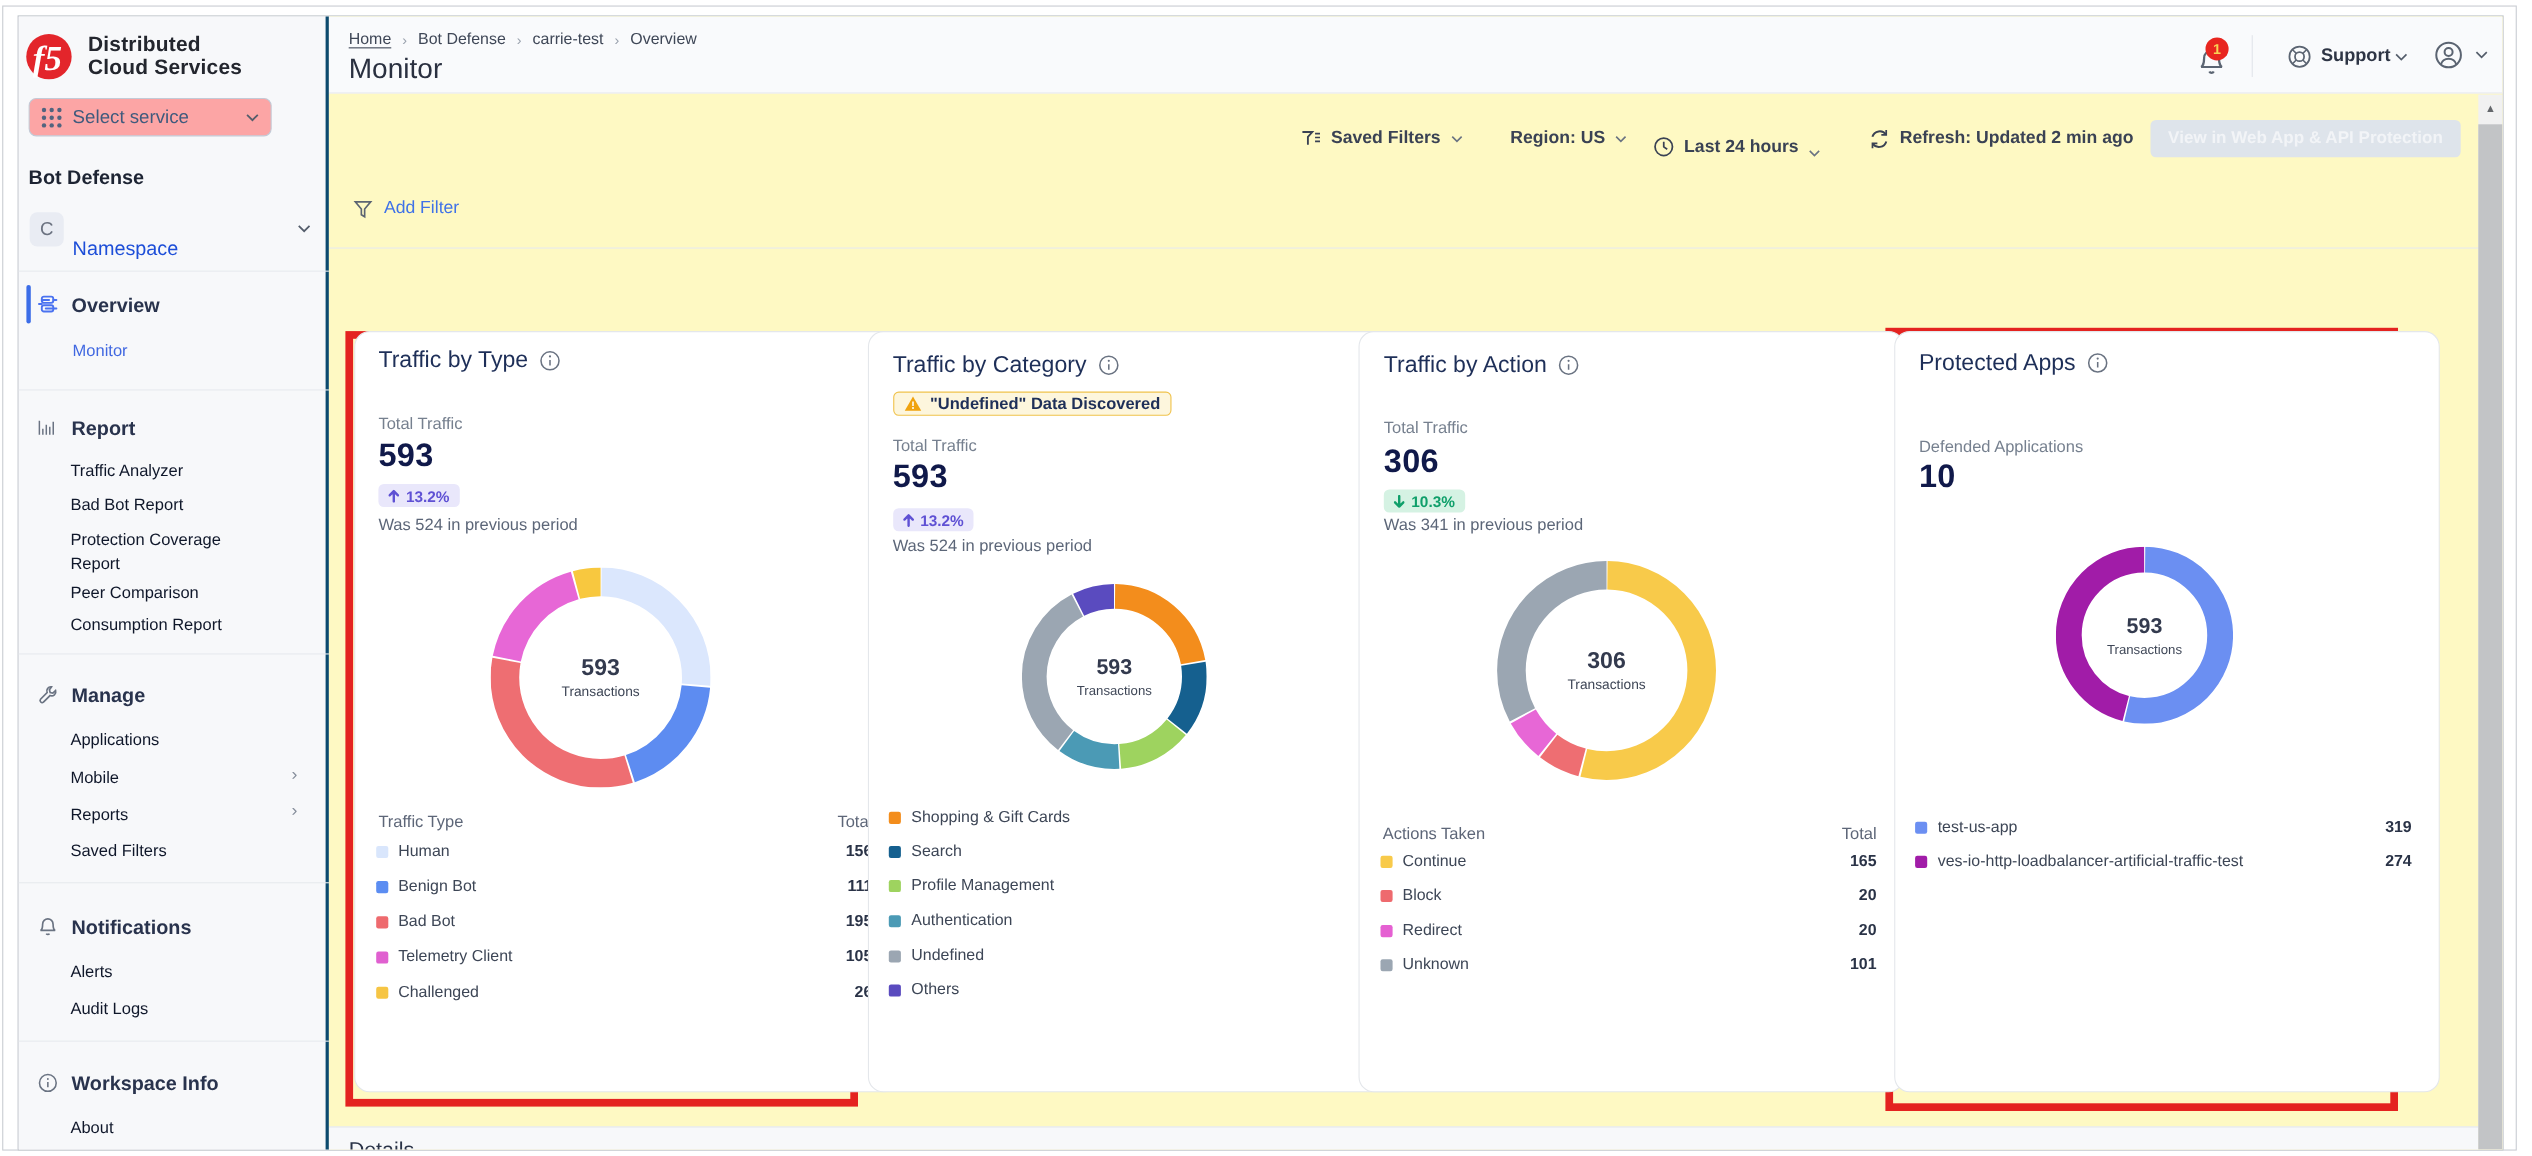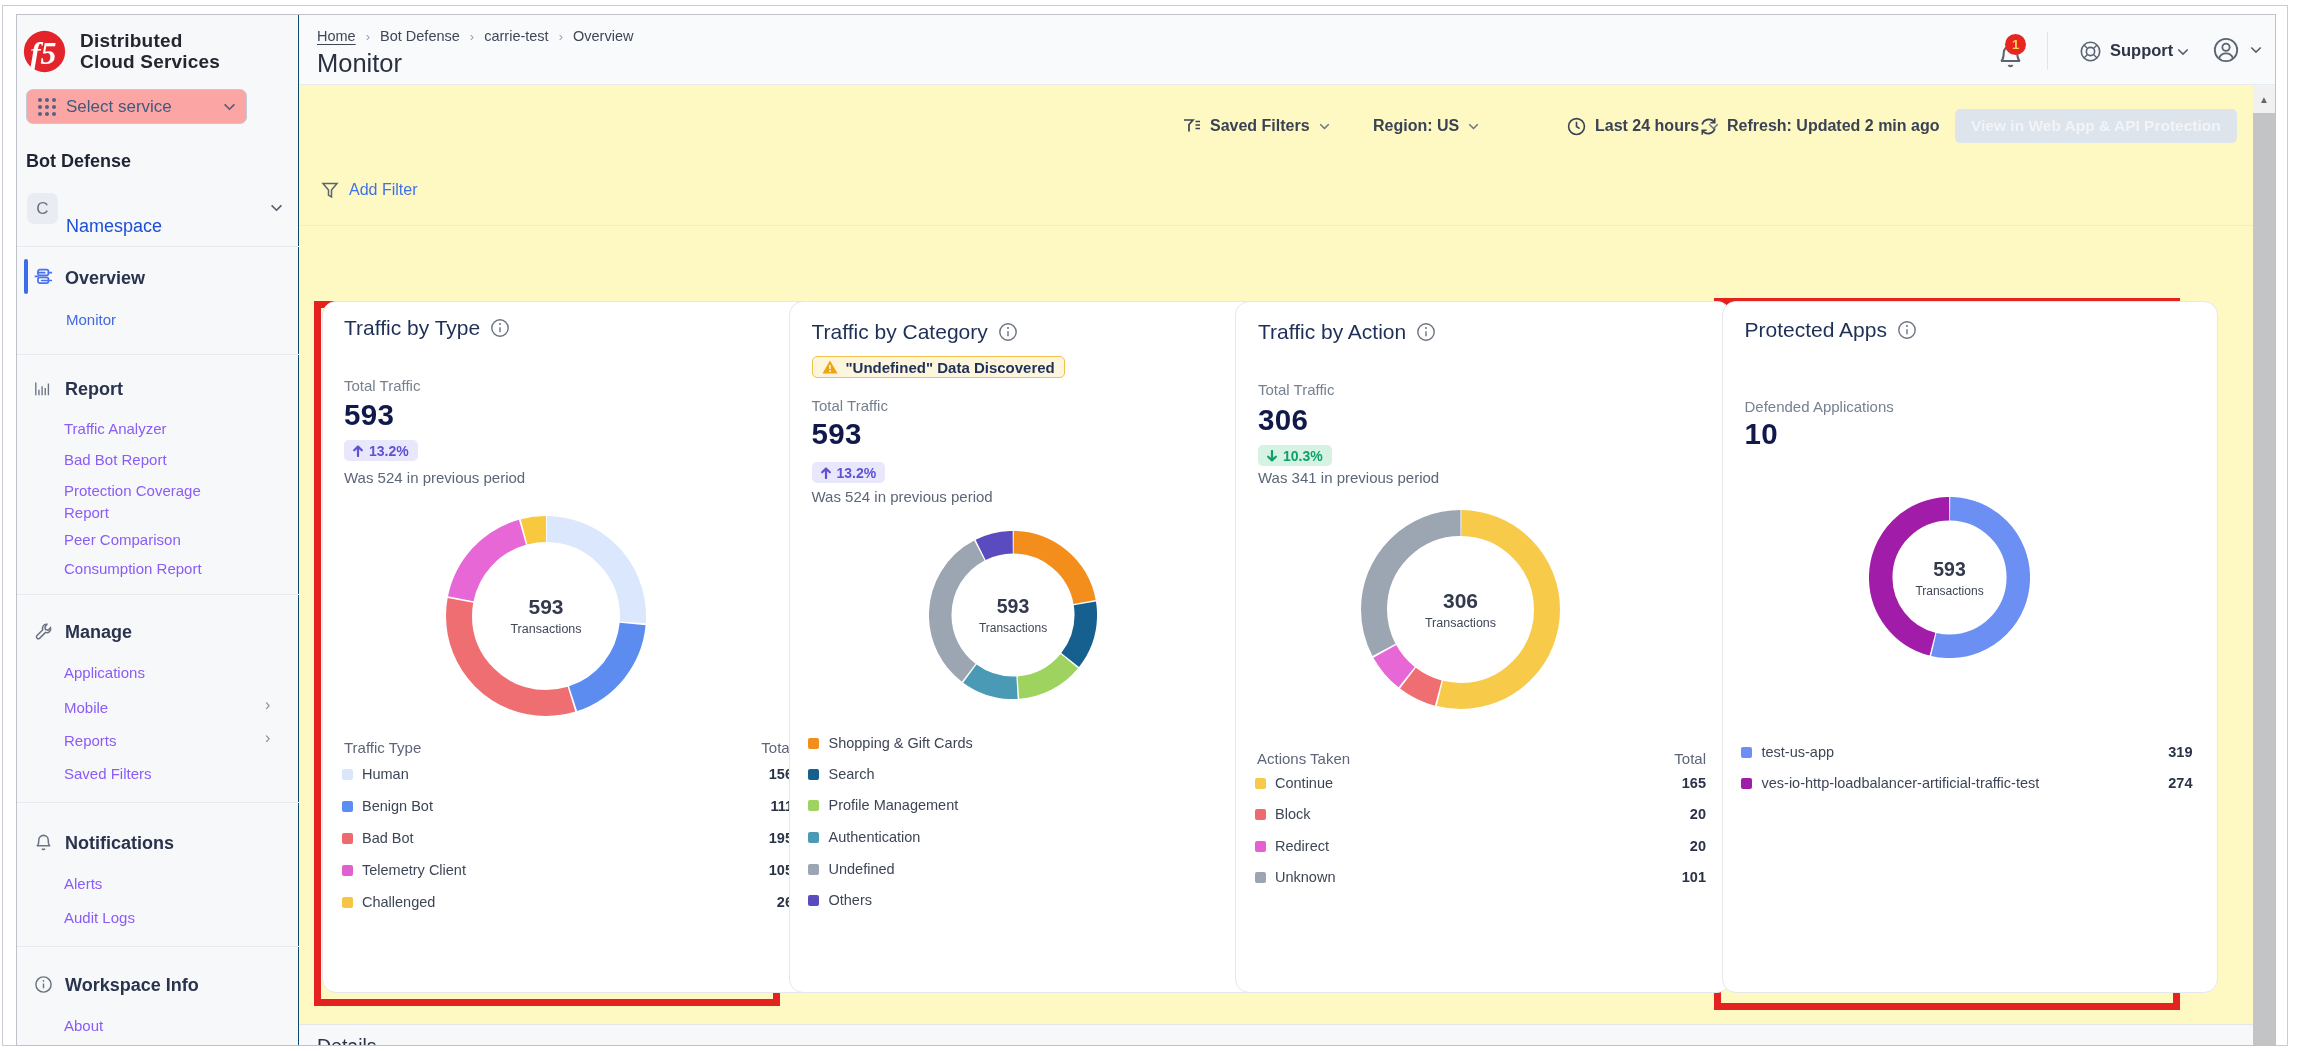--- a/index.html
+++ b/index.html
@@ -1,31 +1,31 @@
 <!DOCTYPE html>
 <html><head>
 <meta charset="utf-8">
 <style>
 * { margin:0; padding:0; box-sizing:border-box; }
 html,body { width:2302px; height:1051px; background:#fff; font-family:"Liberation Sans", sans-serif; overflow:hidden; }
 .shot { position:absolute; left:2px; top:5px; width:2286px; height:1041px; border:1px solid #c9ccd2; background:#fff; }
 .app { position:absolute; left:13px; top:8px; width:2260px; height:1032px; border:1px solid #bfc3c9; background:#f7f8fa; }
 
-.sidebar { position:absolute; left:0; top:0; bottom:0; width:282px; background:#f7f8fa; border-right:1px solid #0c4a6e; font-size:15px; color:#2e3545; }
+.sidebar { position:absolute; left:0; top:0; bottom:0; width:282px; background:#f7f8fa; border-right:3px solid #0c4a6e; font-size:15px; color:#2e3545; }
 .sb-abs { position:absolute; }
 .logoname { font-weight:bold; font-size:19px; line-height:21px; color:#23262e; letter-spacing:.2px; }
 .selbox { position:absolute; left:9px; top:74px; width:221px; height:35px; border:1px solid #c3cad6; border-radius:7px; background:#fca5a5; display:flex; align-items:center; padding:0 10px; gap:9px; color:#3f5a7d; font-size:17px; }
 .selbox .chev { margin-left:auto; }
 .bd-title { position:absolute; left:9px; top:136px; font-weight:bold; font-size:18px; color:#1d2433; }
 .ns-avatar { position:absolute; left:10px; top:178px; width:31px; height:31px; background:#e9ecf3; border-radius:7px; display:flex; align-items:center; justify-content:center; font-size:17px; color:#6b7280; }
 .ns-label { position:absolute; left:49px; top:201px; color:#1d4ed8; font-size:18px; }
 .sb-div { position:absolute; left:0; width:282px; border-top:1px solid #e7eaee; }
 .sec-title { font-weight:bold; font-size:18px; color:#29334d; position:absolute; left:48px; }
 .sec-icon { position:absolute; left:17px; }
-.sub { position:absolute; left:47px; font-size:15px; color:#8b5cf6; }
+.sub { position:absolute; left:47px; font-size:15px; color:#0f172a; }
 .sub.blue { color:#4168e1; }
 .rarrow { position:absolute; left:248px; color:#878f9c; font-size:16px; }
 
 .main { position:absolute; left:282px; top:0; right:0; bottom:0; background:#fef9c3; overflow:hidden; }
 .hdr { position:absolute; left:0; top:0; right:0; height:70px; background:#f9fafc; border-bottom:1px solid #e7eaee; }
 .crumbs { position:absolute; left:18px; top:13px; font-size:14.5px; color:#3f4757; display:flex; gap:10px; align-items:center; }
 .crumbs .sep { color:#9aa2ae; font-size:13px; }
 .crumbs .home { text-decoration:underline; text-underline-offset:3px; }
 .hdr-title { position:absolute; left:18px; top:34px; font-size:25.5px; color:#2a3040; }
 
@@ -192,21 +192,21 @@
         <svg width="11" height="7" viewBox="0 0 14 9" fill="none" stroke="#6a7382" stroke-width="1.9">
               <path d="M1.5 1.5 L7 7 L12.5 1.5"></path>
             </svg>
       </div>
       <div class="pill" style="left:1074px;">
             <span>Region: US</span>
         <svg width="11" height="7" viewBox="0 0 14 9" fill="none" stroke="#6a7382" stroke-width="1.9">
               <path d="M1.5 1.5 L7 7 L12.5 1.5"></path>
             </svg>
       </div>
-      <div class="pill" style="left:1268px;">
+      <div class="pill" style="left:1204px;align-items:flex-end;">
         <svg width="19" height="19" viewBox="0 0 18 18" fill="none" stroke="#3a4254" stroke-width="1.5">
               <circle cx="9" cy="9" r="7.5"></circle>
               <path d="M9 4.5V9l3 2"></path>
             </svg>
         <span>Last 24 hours</span>
         <svg width="11" height="7" viewBox="0 0 14 9" fill="none" stroke="#6a7382" stroke-width="1.9">
               <path d="M1.5 1.5 L7 7 L12.5 1.5"></path>
             </svg>
       </div>
       <div class="pill" style="left:1400px;">

